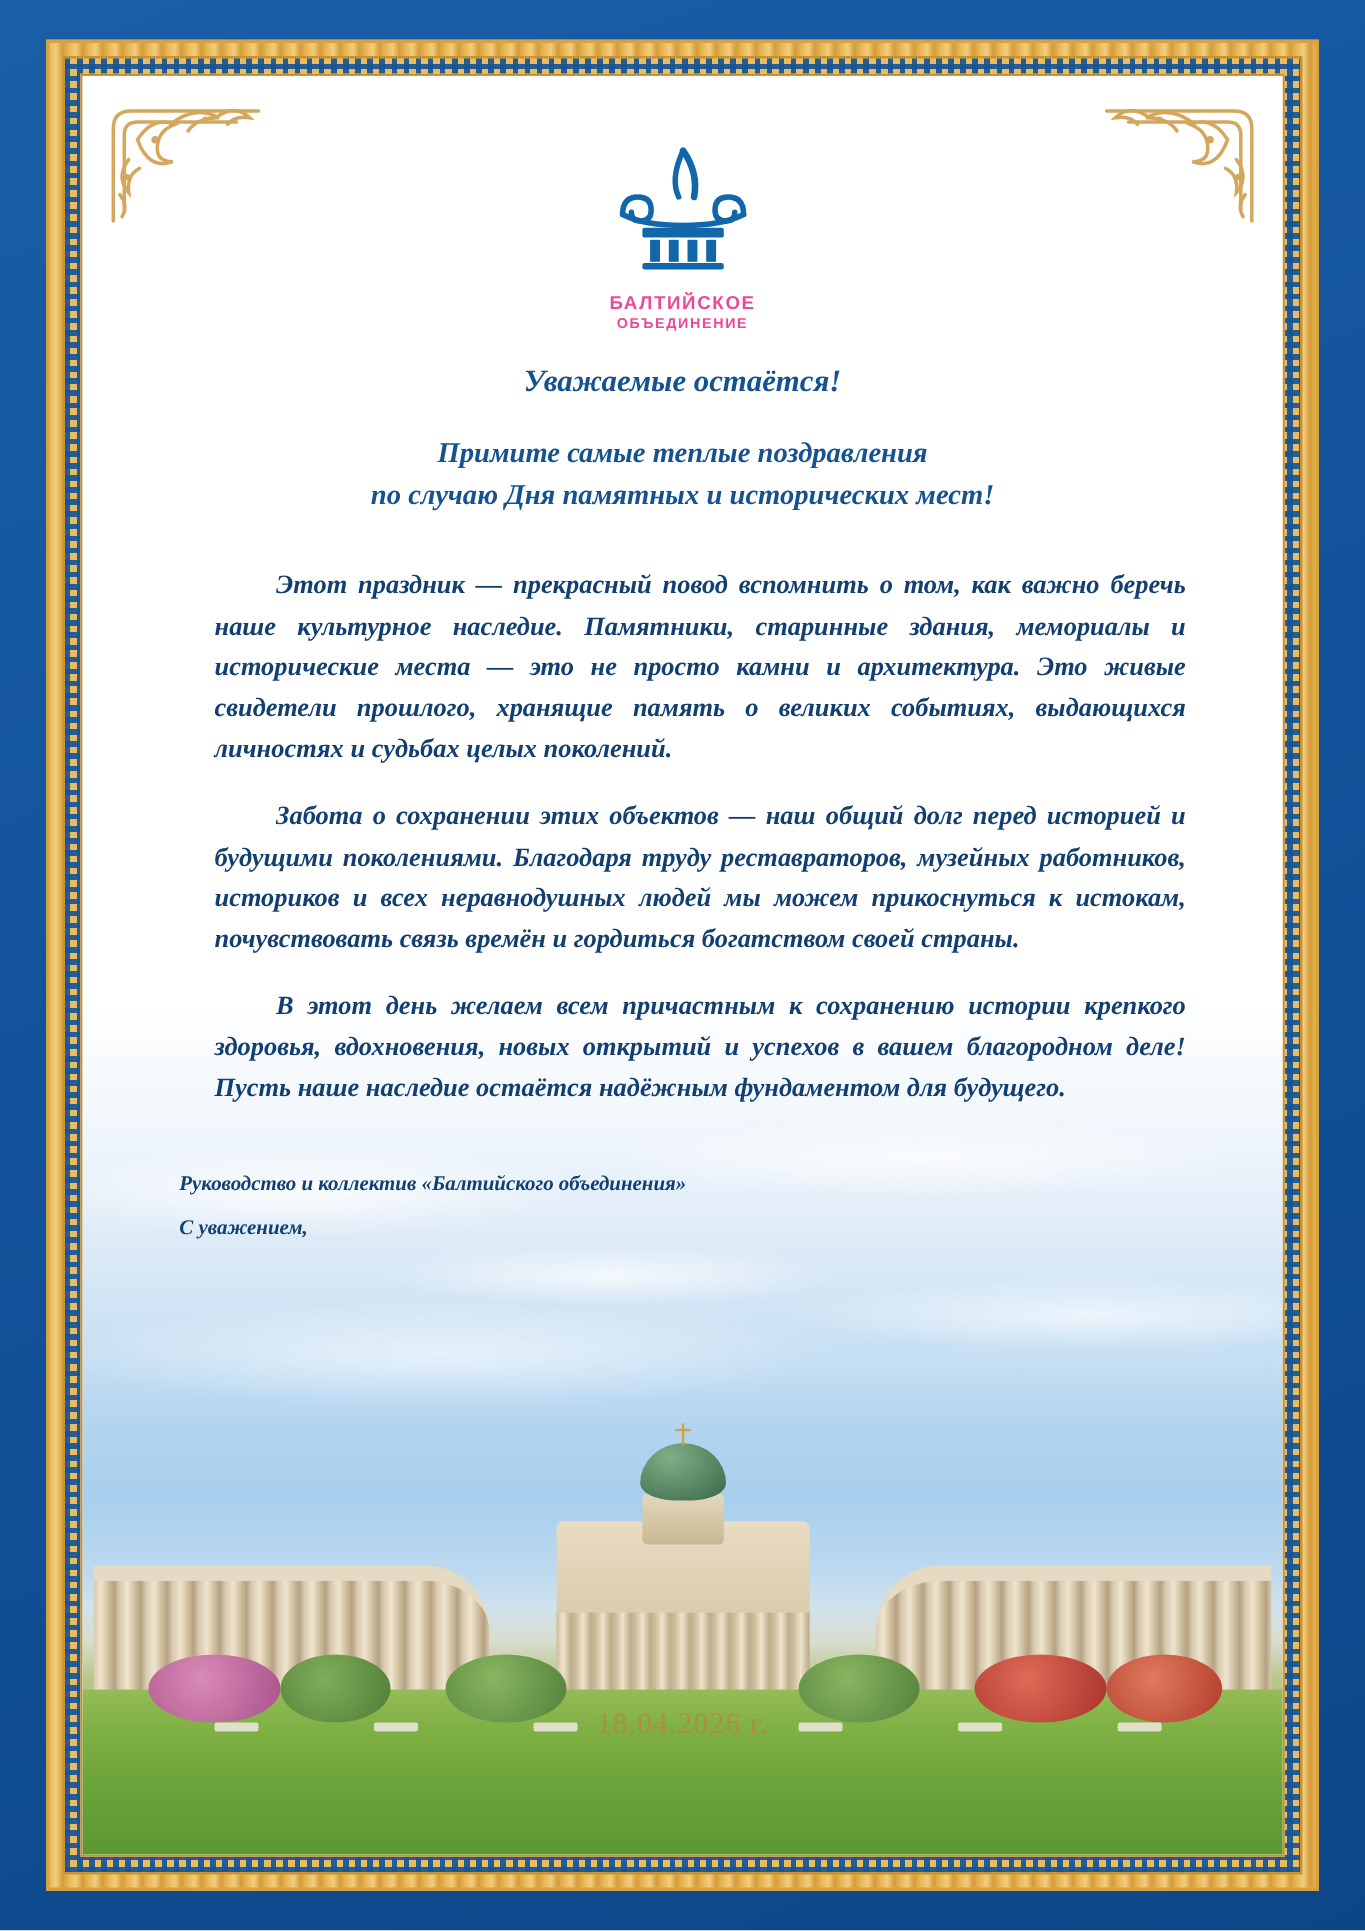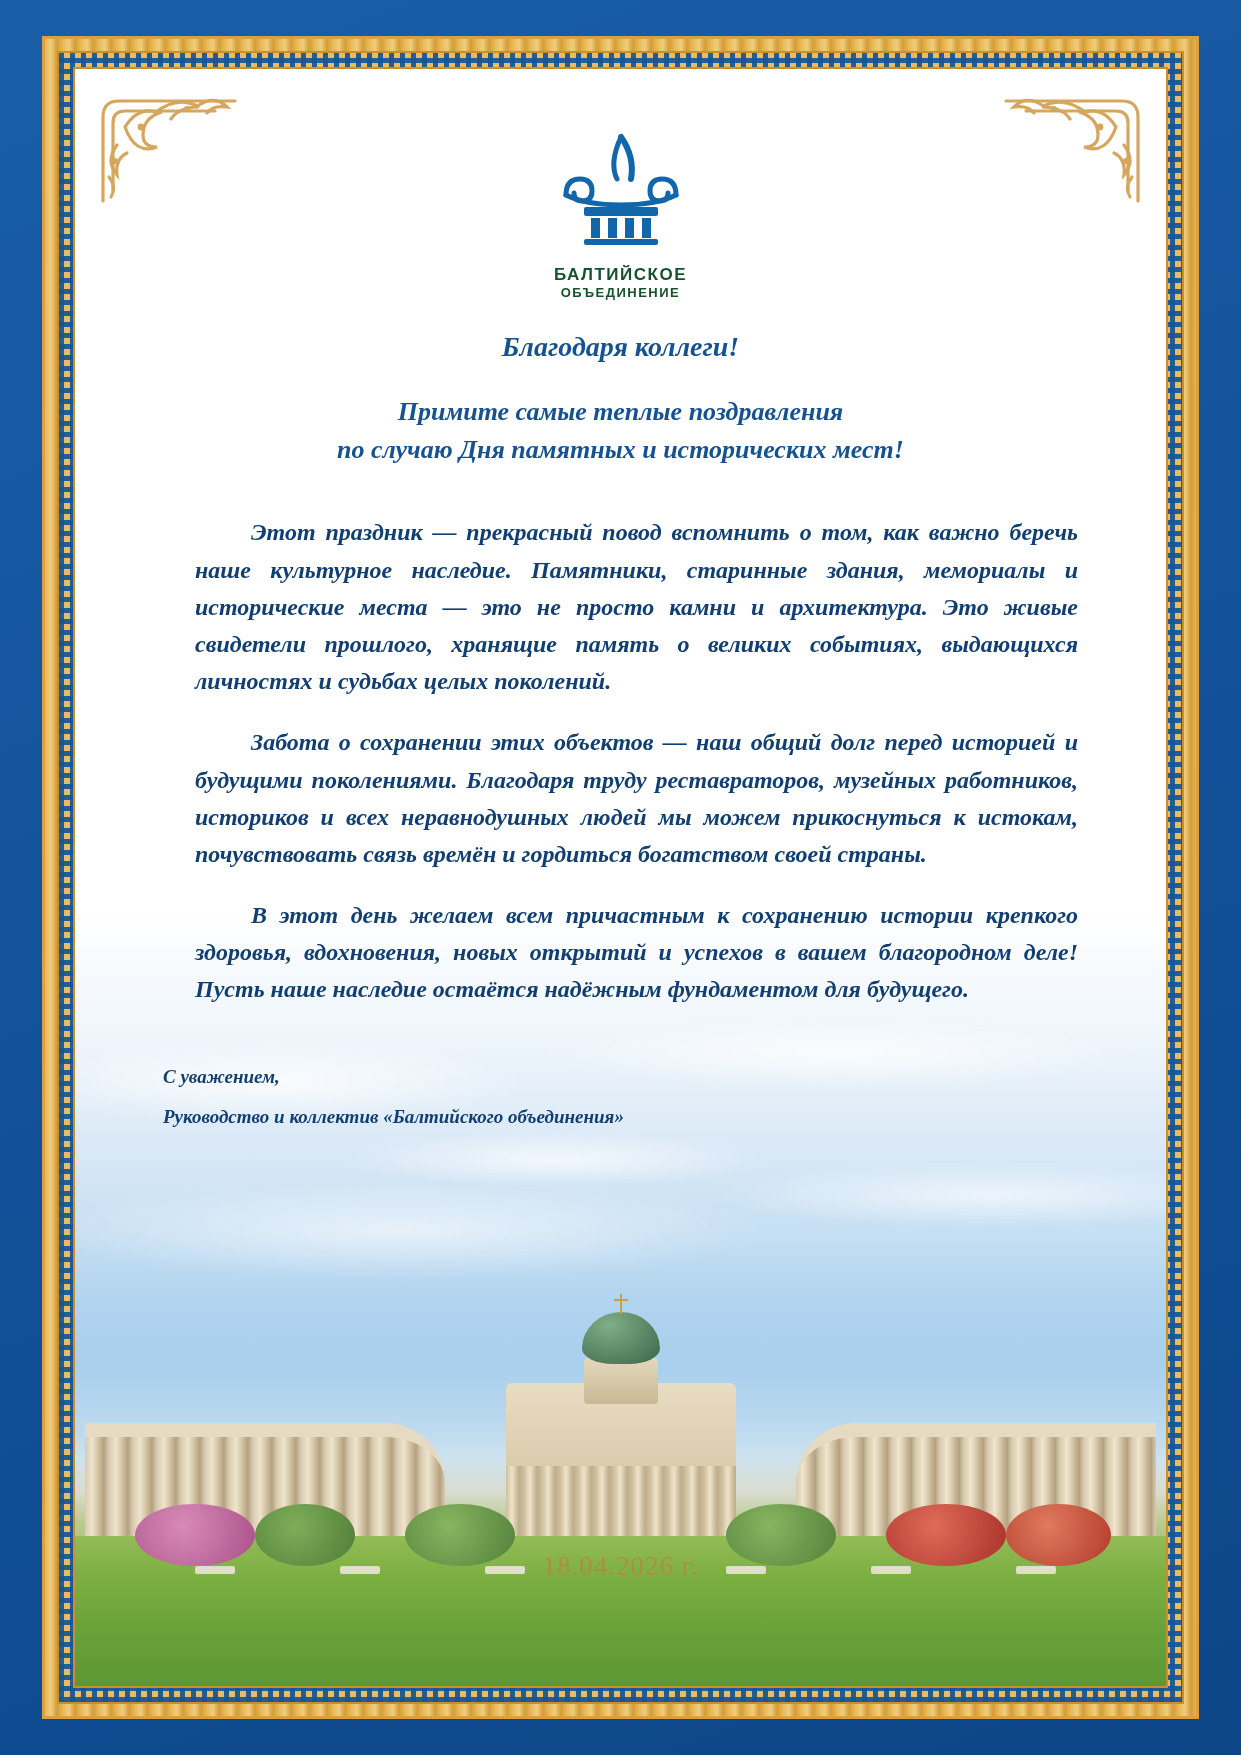--- a/index.html
+++ b/index.html
@@ -221,21 +221,21 @@
     position: absolute;
     left: 0; right: 0;
     top: 60px;
     display: flex;
     flex-direction: column;
     align-items: center;
   }
   .logo-text-1, .logo-text-2 {
     font-family: "Liberation Sans", sans-serif;
     font-weight: bold;
-    color: #14532d;
+    color: #ec4899;
     letter-spacing: 1.5px;
   }
   .logo-text-1 { font-size: 17px; margin-top: 4px; }
   .logo-text-2 { font-size: 13px; }
 
   
   .content {
     position: absolute;
     left: 88px;
     right: 88px;
@@ -373,30 +373,30 @@
               <rect x="89" y="89" width="9" height="20" fill="#1267ab"></rect>
               <rect x="106" y="89" width="9" height="20" fill="#1267ab"></rect>
               <rect x="48" y="110" width="74" height="6" rx="2" fill="#1267ab"></rect>
             </svg>
           </span>
           <div class="logo-text-1">БАЛТИЙСКОЕ</div>
           <div class="logo-text-2">ОБЪЕДИНЕНИЕ</div>
         </div>
 
         <div class="content">
-          <div class="salutation">Благодаря коллеги!</div>
+          <div class="salutation">Уважаемые остаётся!</div>
           <div class="subtitle">
             <div>Примите самые теплые поздравления</div>
             <div>по случаю Дня памятных и исторических мест!</div>
           </div>
           <p class="para">Этот праздник — прекрасный повод вспомнить о том, как важно беречь наше культурное наследие. Памятники, старинные здания, мемориалы и исторические места — это не просто камни и архитектура. Это живые свидетели прошлого, хранящие память о великих событиях, выдающихся личностях и судьбах целых поколений.</p>
           <p class="para">Забота о сохранении этих объектов — наш общий долг перед историей и будущими поколениями. Благодаря труду реставраторов, музейных работников, историков и всех неравнодушных людей мы можем прикоснуться к истокам, почувствовать связь времён и гордиться богатством своей страны.</p>
           <p class="para">В этот день желаем всем причастным к сохранению истории крепкого здоровья, вдохновения, новых открытий и успехов в вашем благородном деле! Пусть наше наследие остаётся надёжным фундаментом для будущего.</p>
           <div class="signature">
+            <div>Руководство и коллектив «Балтийского объединения»</div>
             <div>С уважением,</div>
-            <div>Руководство и коллектив «Балтийского объединения»</div>
           </div>
         </div>
 
       </div>
     </div>
   </div>
 </div>
 
 </body></html>

